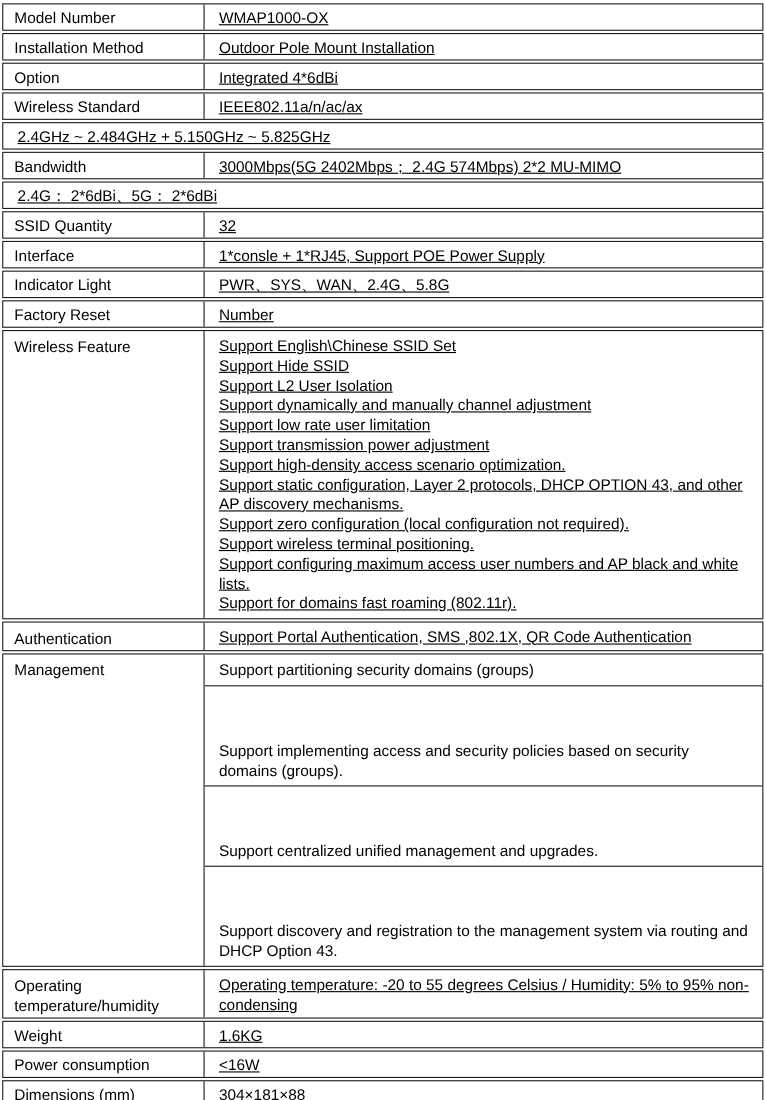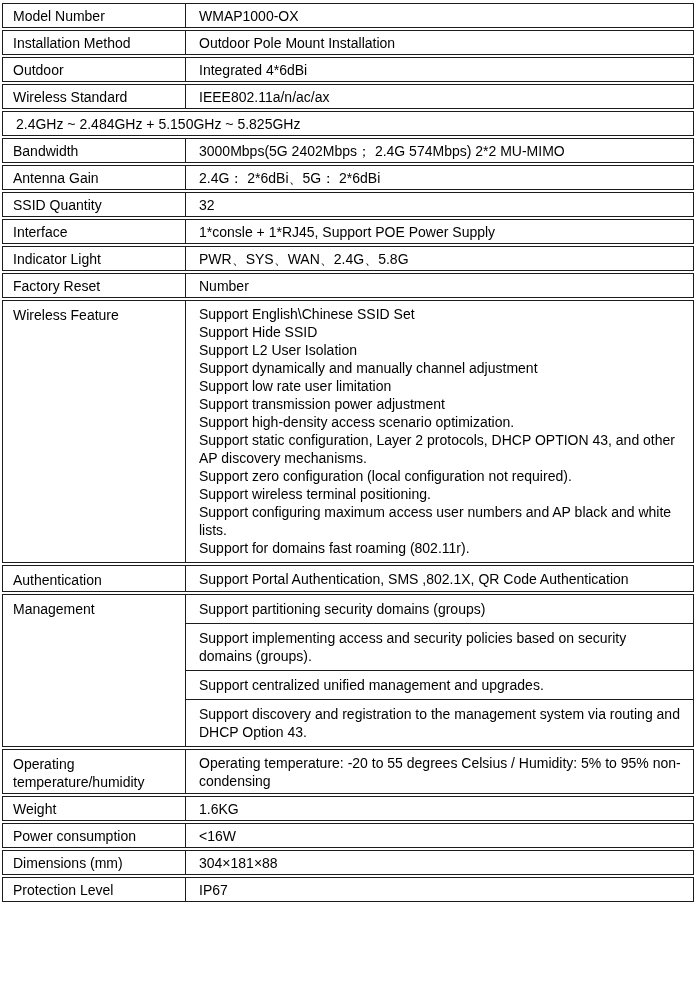--- a/index.html
+++ b/index.html
@@ -40,29 +40,31 @@
     align-items: flex-start;
     padding-top: 5px;
   }
   .value-cell {
     flex: 1;
     box-sizing: border-box;
     padding: 2px 10px 2px 13px;
     min-height: 23px;
     display: flex;
     align-items: center;
+    text-decoration: underline;
   }
   .value-multi {
     display: block;
     padding: 4px 10px 5px 13px;
   }
   .subrows {
     flex: 1;
     display: flex;
     flex-direction: column;
+    gap: 44px;
   }
   .subcell {
     padding: 5px 10px 5px 13px;
     border-bottom: 1px solid #1c1c1c;
     flex: 1;
     display: flex;
     align-items: center;
   }
   .subcell:last-child {
     border-bottom: none;
@@ -77,40 +79,39 @@
     <div class="label-cell">Model Number</div>
     <div class="value-cell">WMAP1000-OX</div>
   </div>
 
   <div class="row">
     <div class="label-cell">Installation Method</div>
     <div class="value-cell">Outdoor Pole Mount Installation</div>
   </div>
 
   <div class="row">
-    <div class="label-cell">Outdoor</div>
+    <div class="label-cell">Option</div>
     <div class="value-cell">Integrated 4*6dBi</div>
   </div>
 
   <div class="row">
     <div class="label-cell">Wireless Standard</div>
     <div class="value-cell">IEEE802.11a/n/ac/ax</div>
   </div>
 
   <div class="row">
     <div class="value-cell">2.4GHz ~ 2.484GHz + 5.150GHz ~ 5.825GHz</div>
   </div>
 
   <div class="row">
     <div class="label-cell">Bandwidth</div>
     <div class="value-cell">3000Mbps(5G 2402Mbps； 2.4G 574Mbps) 2*2 MU-MIMO</div>
   </div>
 
   <div class="row">
-    <div class="label-cell">Antenna Gain</div>
     <div class="value-cell">2.4G： 2*6dBi、5G： 2*6dBi</div>
   </div>
 
   <div class="row">
     <div class="label-cell">SSID Quantity</div>
     <div class="value-cell">32</div>
   </div>
 
 
   <div class="row">

